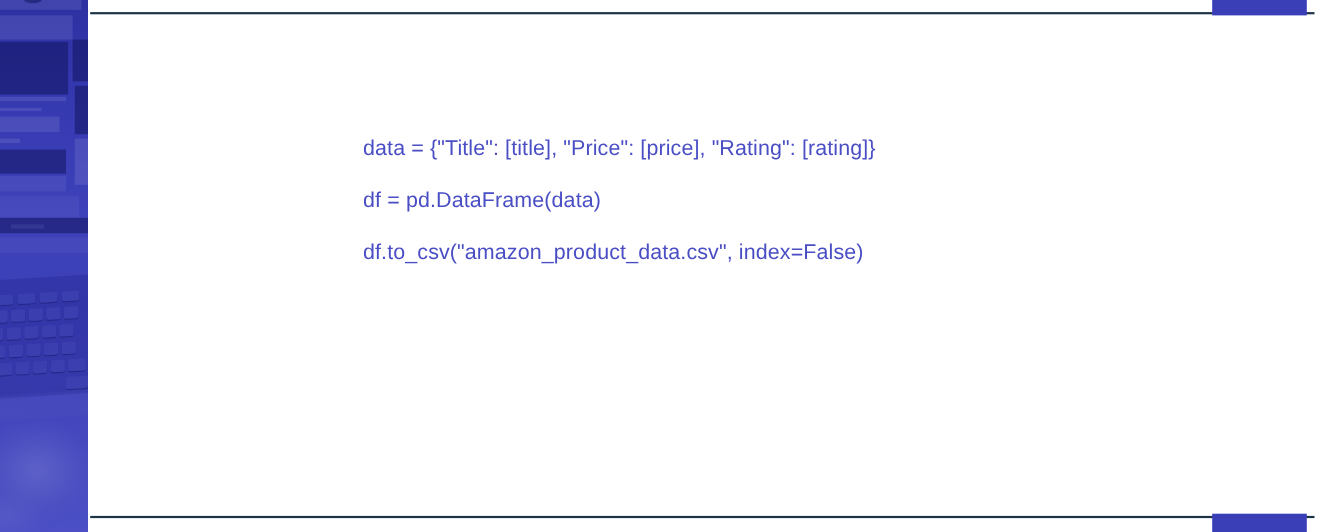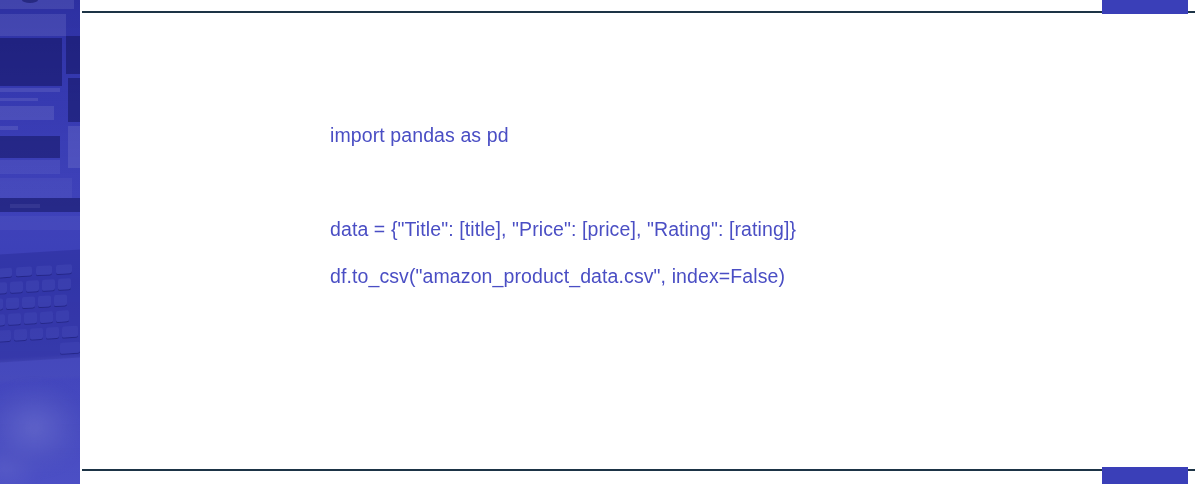--- a/index.html
+++ b/index.html
@@ -225,18 +225,18 @@
     <div class="wash"></div>
   </div>
 
   <div class="rule top"></div>
   <div class="rule bottom"></div>
 
   <div class="accent top-right"></div>
   <div class="accent bottom-right"></div>
 
   <div class="code-block">
-    <div class="code-line spacer-after">import pandas as pd</div>
     <div class="code-line">data = {"Title": [title], "Price": [price], "Rating": [rating]}</div>
+    <div class="code-line">df = pd.DataFrame(data)</div>
     <div class="code-line">df.to_csv("amazon_product_data.csv", index=False)</div>
   </div>
 
 </div>
 
 </body></html>

